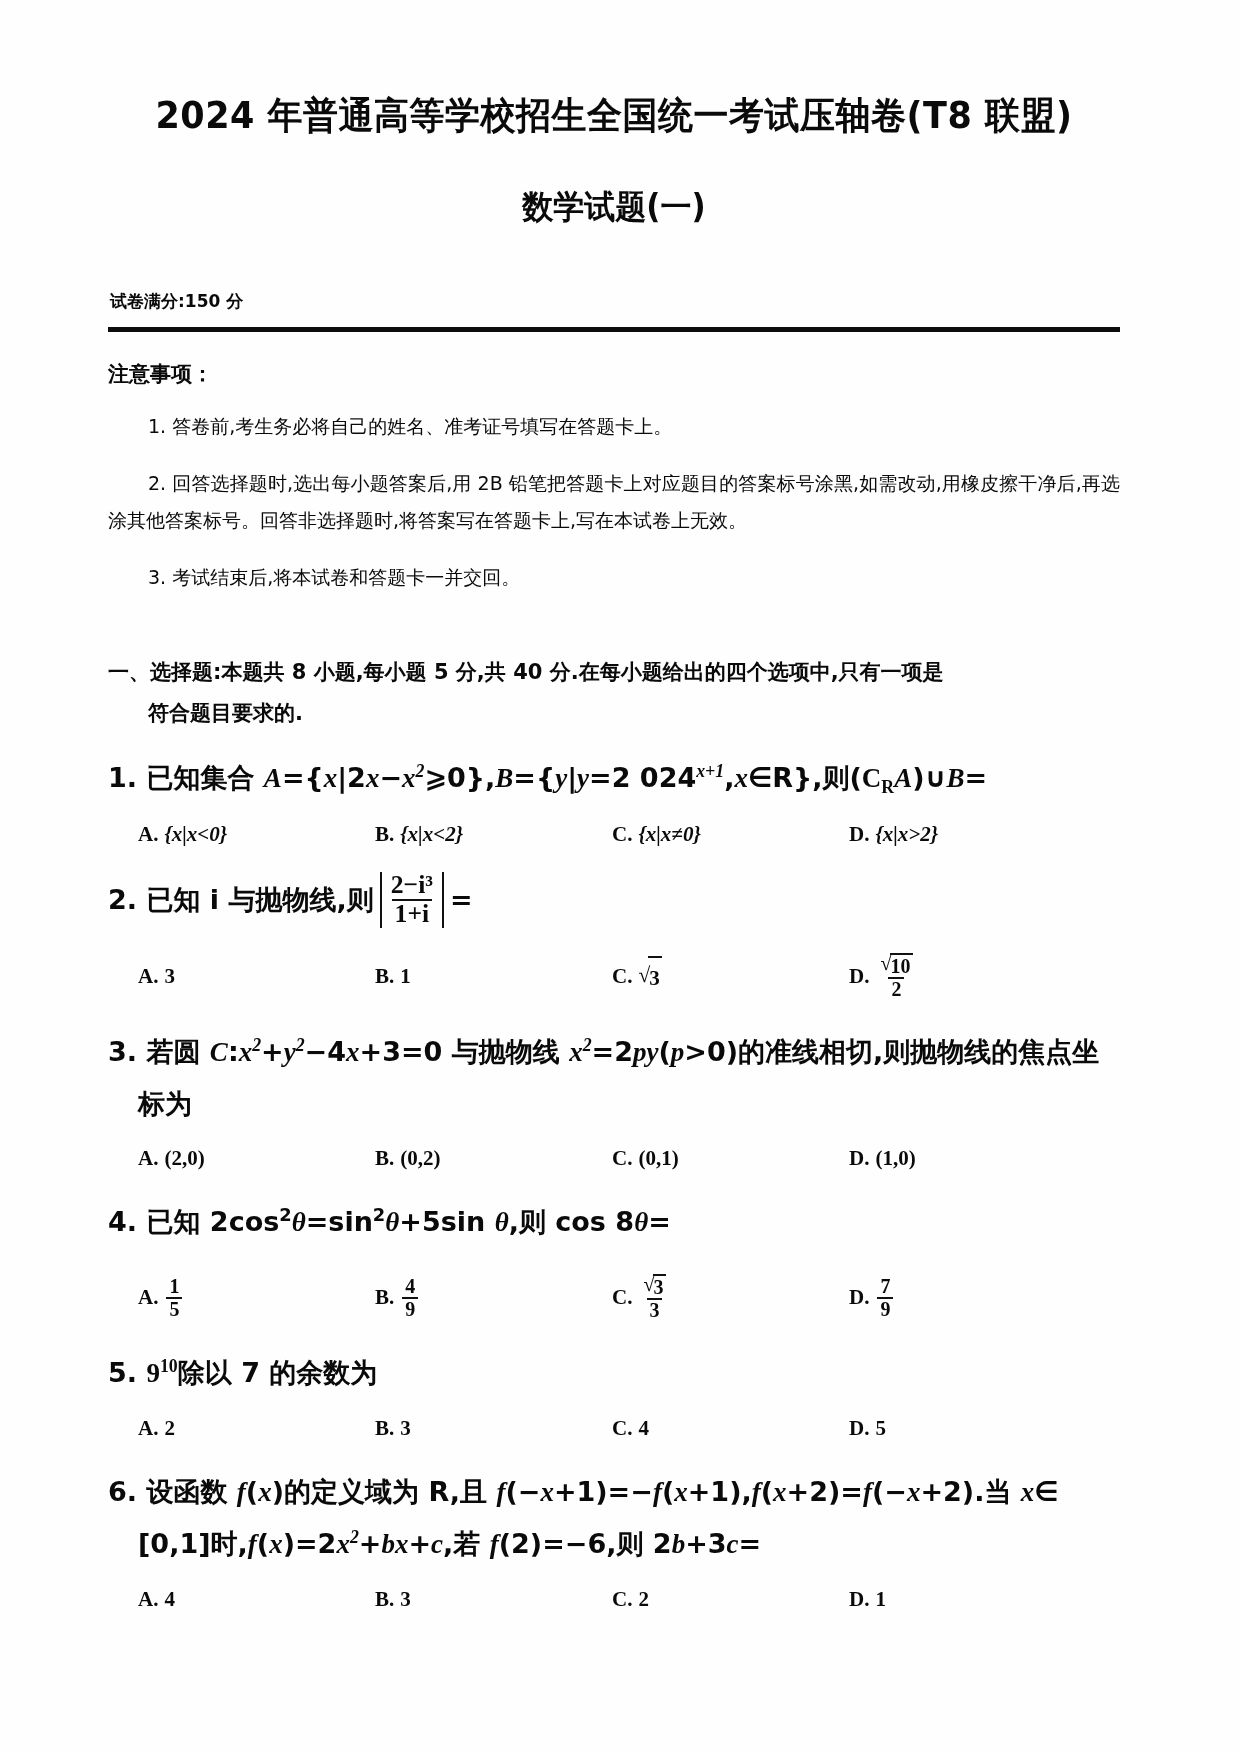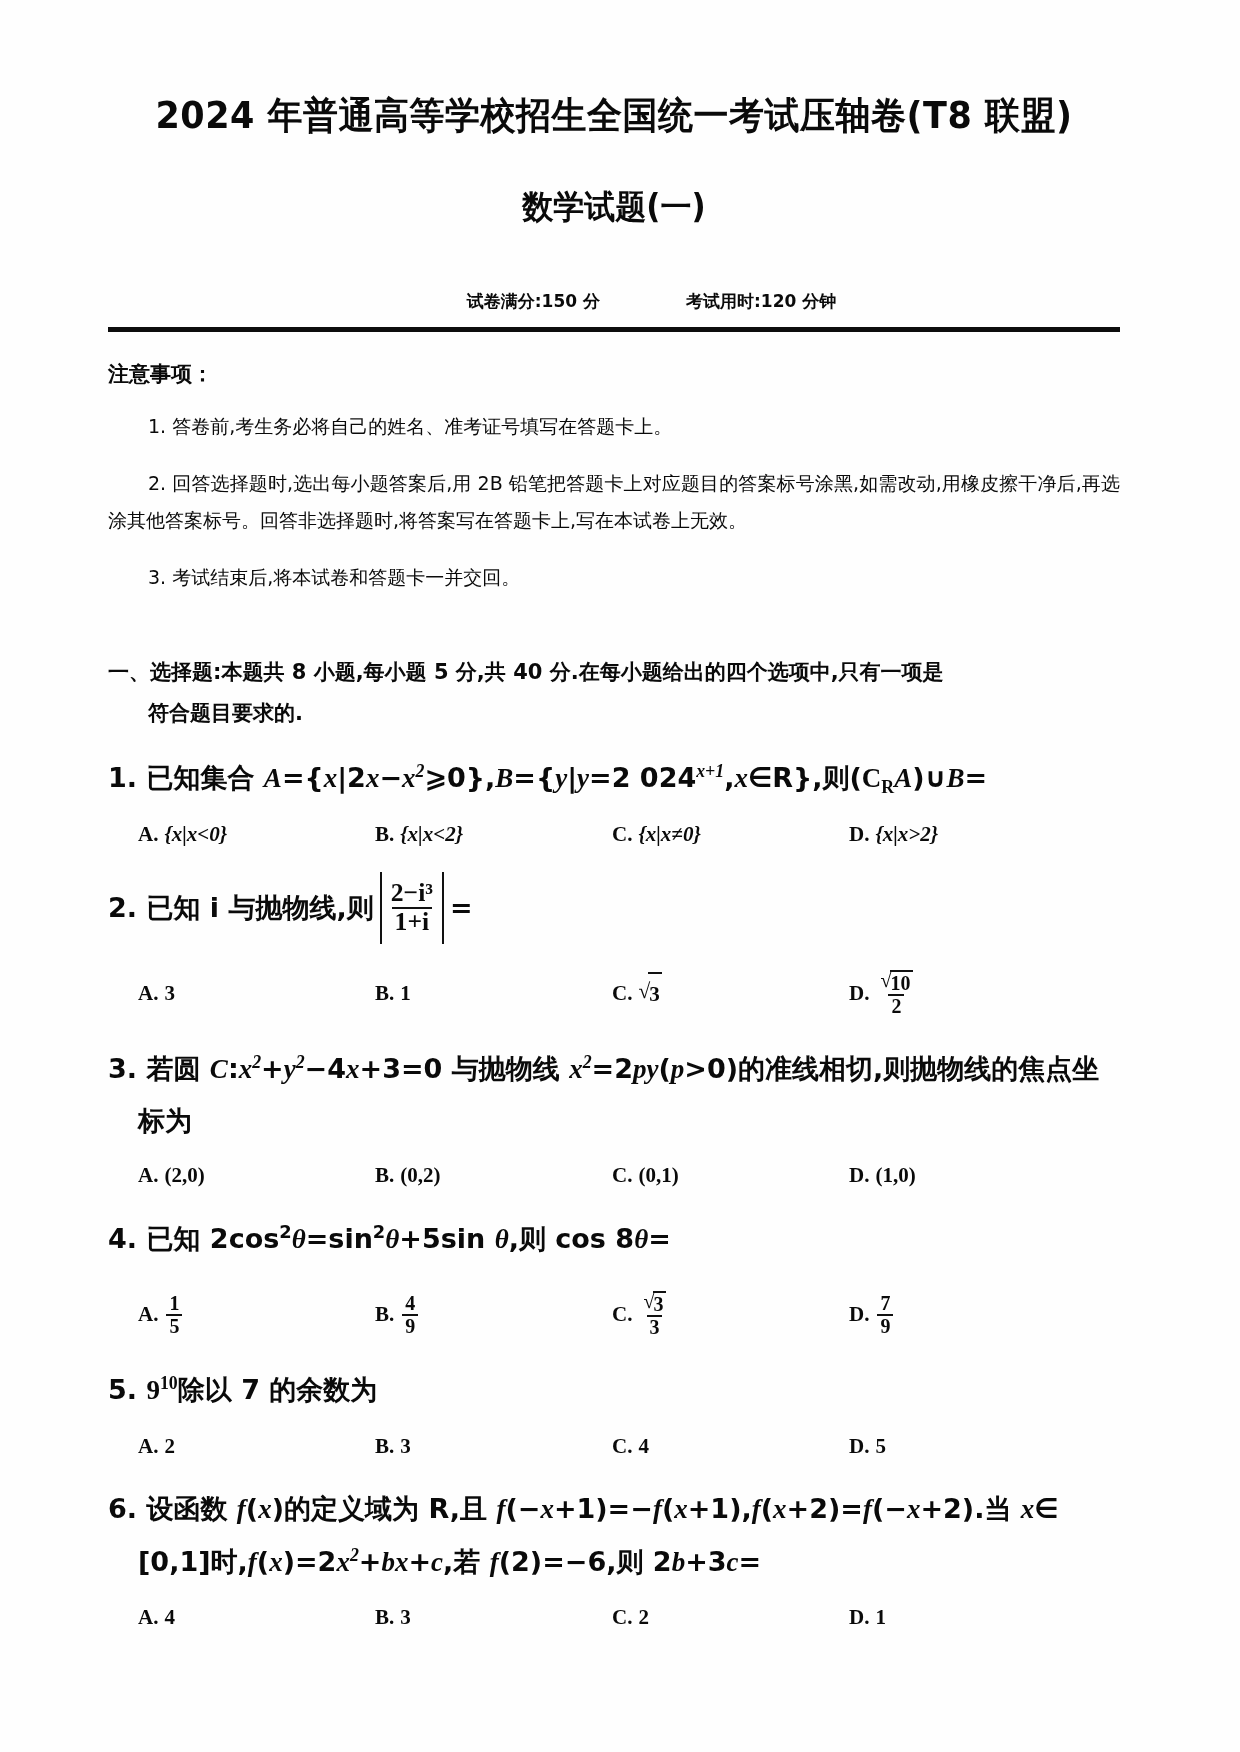--- a/index.html
+++ b/index.html
@@ -52,21 +52,21 @@
   }
 
   
   .meta-row {
     margin-top: 62px;
     display: flex;
     font-family: "DejaVu Sans", "Liberation Sans", sans-serif;
     font-weight: 700;
     font-size: 17px;
   }
-  .meta-left  { width: 490px; padding-left: 2px; text-align: right; }
+  .meta-left  { width: 490px; padding-left: 2px; }
   .meta-right { flex: 1; padding-left: 86px; }
 
   .rule {
     margin-top: 14px;
     height: 0;
     border-top: 4px solid #0d0d0d;
     border-bottom: 1px solid #0d0d0d;
     width: 1012px;
   }
 
@@ -136,21 +136,21 @@
   .opt { width: 237px; display: flex; align-items: center; }
   .opt .lbl { margin-right: 6px; white-space: nowrap; }
 
   
   .frac {
     display: inline-flex;
     flex-direction: column;
     align-items: center;
     vertical-align: middle;
     line-height: 1.05;
-    margin: 8px 2px;
+    margin: 0 2px;
     font-size: 0.95em;
   }
   .frac .num { padding: 0 3px; }
   .frac .den { padding: 0 3px; border-top: 2px solid #111; }
 
   
   .rad { display: inline-flex; align-items: flex-start; white-space: nowrap; }
   .rad .sign { font-size: 1.02em; }
   .rad .body { border-top: 2px solid #111; padding: 1px 2px 0 1px; margin-left: -2px; }
 
@@ -188,21 +188,20 @@
 <body>
 
 <div class="page">
   <div class="sheet">
 
     <div class="doc-title">2024 年普通高等学校招生全国统一考试压轴卷(T8 联盟)</div>
     <div class="doc-subtitle">数学试题(一)</div>
 
     <div class="meta-row">
       <div class="meta-left">试卷满分:150 分</div>
-      <div class="meta-right">考试用时:120 分钟</div>
     </div>
     <div class="rule"></div>
 
     <div class="notice-head">注意事项：</div>
     <div class="notice-item">1. 答卷前,考生务必将自己的姓名、准考证号填写在答题卡上。</div>
     <div class="notice-item">2. 回答选择题时,选出每小题答案后,用 2B 铅笔把答题卡上对应题目的答案标号涂黑,如需改动,用橡皮擦干净后,再选涂其他答案标号。回答非选择题时,将答案写在答题卡上,写在本试卷上无效。</div>
     <div class="notice-item">3. 考试结束后,将本试卷和答题卡一并交回。</div>
 
     <div class="section-head">
       <span>一、选择题:本题共 8 小题,每小题 5 分,共 40 分.在每小题给出的四个选项中,只有一项是</span>

